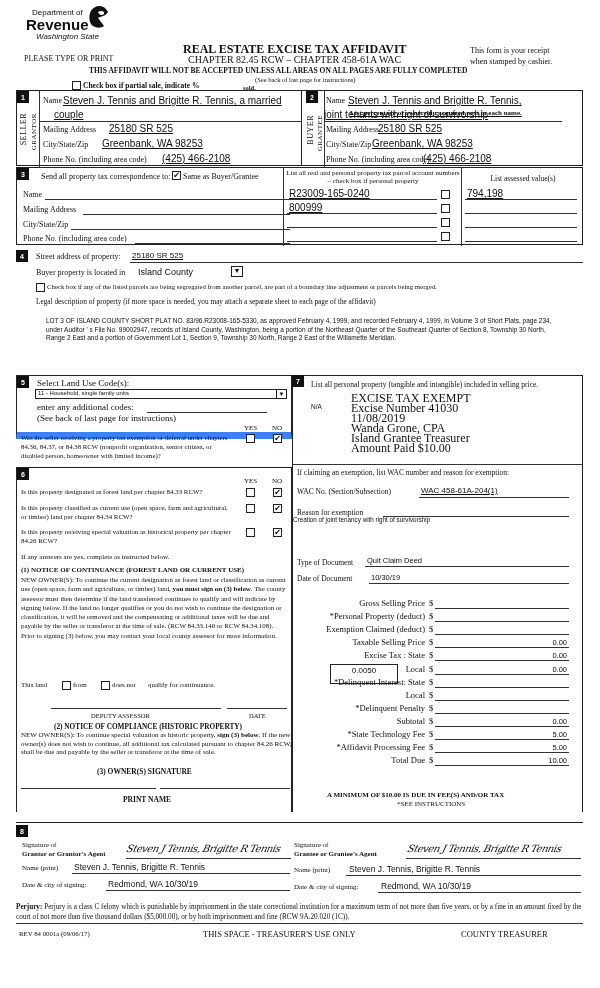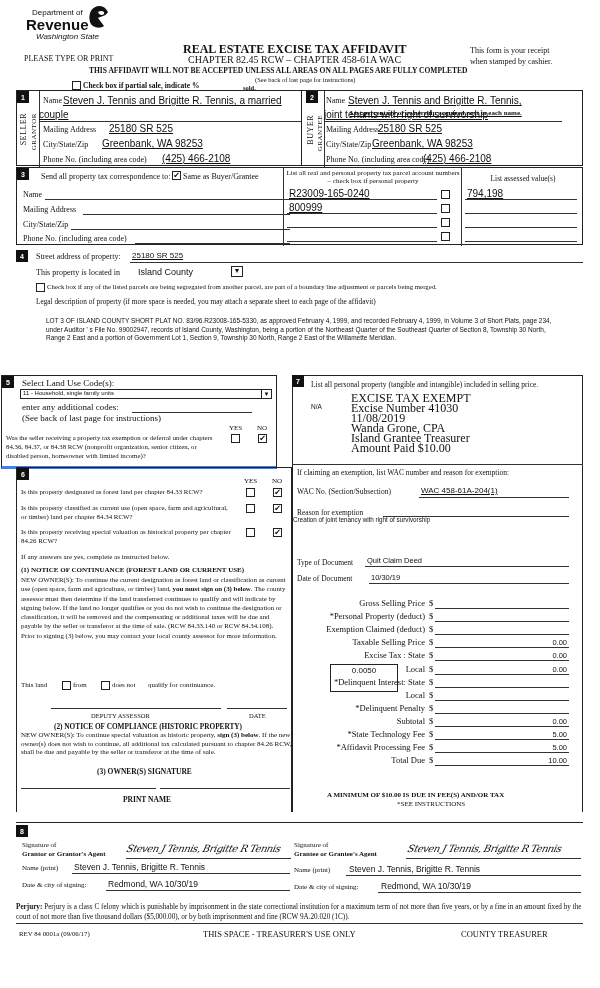--- a/index.html
+++ b/index.html
@@ -42,21 +42,21 @@
 <div class="abs b" style="left:243px;top:84px;font-size:6.5px;">sold.</div>
 <div class="abs b" style="left:350px;top:84px;font-size:7px;text-decoration:underline;margin-top:25px;">List percentage of ownership acquired next to each name.</div>
 
 <div class="box" style="left:16px;top:90px;width:285px;height:76px;border-right:none;">
   <div class="num abs" style="left:0;top:0;">1</div>
   <div class="vlbl" style="left:2px;top:22px;">SELLER</div>
   <div class="vlbl" style="left:13px;top:22px;font-size:7px;">GRANTOR</div>
   <div class="abs" style="left:22px;top:0;width:1px;height:76px;background:#333"></div>
   <div class="abs t8" style="left:26px;top:5px;">Name</div>
   <div class="abs fill" style="left:46px;top:4px;">Steven J. Tennis and Brigitte R. Tennis, a married</div>
-  <div class="abs fill" style="left:22px;top:18px;">couple</div>
+  <div class="abs fill" style="left:22px;top:18px;padding-left:15px;">couple</div>
   <div class="line" style="left:22px;right:0;top:30px;"></div>
   <div class="abs t8" style="left:26px;top:34px;">Mailing Address</div>
   <div class="abs fill" style="left:92px;top:32px;">25180 SR 525</div>
   <div class="abs t8" style="left:26px;top:49px;">City/State/Zip</div>
   <div class="abs fill" style="left:85px;top:47px;">Greenbank, WA 98253</div>
   <div class="abs t8" style="left:26px;top:64px;">Phone No. (including area code)</div>
   <div class="abs fill" style="left:145px;top:62px;">(425) 466-2108</div>
 </div>
 
 <div class="box" style="left:301px;top:90px;width:282px;height:76px;">
@@ -115,32 +115,32 @@
        <div class="abs fill" style="left:450px;top:62px;"></div>
        <div class="line" style="left:448px;width:112px;top:73px;"></div>
     </div>
 </div>
 
 <div class="abs" style="left:16px;top:250px;width:567px;height:95px;">
   <div class="num abs" style="left:0;top:0;">4</div>
   <div class="abs t8" style="left:20px;top:2px;">Street address of property:</div>
   <div class="abs fill" style="left:116px;top:1px;font-size:8px;">25180 SR 525</div>
   <div class="line" style="left:114px;right:0;top:12px;"></div>
-  <div class="abs t8" style="left:20px;top:18px;">This property is located in</div>
+  <div class="abs t8" style="left:20px;top:18px;">Buyer property is located in</div>
   <div class="abs sans t9" style="left:122px;top:17px;">Island County</div>
   <div class="abs" style="left:215px;top:16px;width:12px;height:11px;border:1px solid #222;font-size:7px;text-align:center;line-height:9px;">
     <span>▼</span>
   </div>
   <span class="cb" style="left:20px;top:33px;"></span>
   <div class="abs" style="left:31px;top:33px;font-size:6.8px;">Check box if any of the listed parcels are being segregated from another parcel, are part of a boundary line adjustment or parcels being merged.</div>
   <div class="abs" style="left:20px;top:47px;font-size:7.3px;">Legal description of property (if more space is needed, you may attach a separate sheet to each page of the affidavit)</div>
   <div class="abs sans" style="left:30px;top:67px;width:520px;font-size:6.5px;line-height:8.6px;">LOT 3 OF ISLAND COUNTY SHORT PLAT NO. 83/96.R23008-165-5330, as approved February 4, 1999, and recorded February 4, 1999, in Volume 3 of Short Plats, page 234, under Auditor ' s File No. 99002947, records of Island County, Washington, being a portion of the Northeast Quarter of the Southeast Quarter of Section 8, Township 30 North, Range 2 East and a portion of Government Lot 1, Section 9, Township 30 North, Range 2 East of the Willamette Meridian.</div>
 </div>
 
-<div class="box" style="left:1px;top:375px;width:276px;height:94px;border-bottom:3px solid #3b82f6;">
+<div class="box" style="left:16px;top:375px;width:276px;height:64px;border-bottom:7px solid #3b82f6;">
   <div class="num abs" style="left:0;top:0;">5</div>
   <div class="abs t9" style="left:20px;top:2px;">Select Land Use Code(s):</div>
   <div class="abs" style="left:18px;top:13px;width:252px;height:10px;border:1px solid #222;">
     <span class="sans" style="position:absolute;left:2px;top:0px;font-size:6px;">11 - Household, single family units</span>
     <span style="position:absolute;right:0;top:-1px;width:10px;height:10px;border-left:1px solid #222;font-size:6px;text-align:center;line-height:10px;">▼</span>
   </div>
   <div class="abs t9" style="left:20px;top:26px;">enter any additional codes:</div>
   <div class="line" style="left:130px;width:120px;top:36px;"></div>
   <div class="abs t9" style="left:20px;top:37px;">(See back of last page for instructions)</div>
   <div class="abs t7" style="left:227px;top:48px;">YES</div>
@@ -211,21 +211,21 @@
   <div class="line" style="left:126px;width:150px;top:121px;"></div>
   <div class="abs" style="left:4px;top:132px;font-size:7.5px;">Reason for exemption</div>
   <div class="line" style="left:90px;width:186px;top:140px;"></div>
   <div class="abs sans" style="left:0px;top:140px;font-size:6.3px;">Creation of joint tenancy with right of survivorship</div>
   <div class="abs" style="left:4px;top:182px;font-size:7.5px;">Type of Document</div>
   <div class="abs sans" style="left:74px;top:180px;font-size:7.5px;">Quit Claim Deed</div>
   <div class="line" style="left:72px;width:204px;top:190px;"></div>
   <div class="abs" style="left:4px;top:198px;font-size:7.5px;">Date of Document</div>
   <div class="abs sans" style="left:78px;top:197px;font-size:7.5px;">10/30/19</div>
   <div class="line" style="left:76px;width:200px;top:207px;"></div>
-  <div class="abs sans" style="left:37px;top:288px;width:68px;height:28px;border:1px solid #222;font-size:8px;text-align:center;line-height:12px;">0.0050</div>
+  <div class="abs sans" style="left:37px;top:288px;width:68px;height:20px;border:1px solid #222;font-size:8px;text-align:center;line-height:12px;">0.0050</div>
   <div id="money-rows">
       <div class="rowlbl" style="right:157px;top:222px;">Gross Selling Price</div>
        <div class="abs" style="left:136px;top:222px;font-size:8.5px;">$</div>
        <div class="line" style="left:142px;width:134px;top:232px;"></div>
        <div class="money" style="left:142px;width:132px;top:223px;"></div>
       <div class="rowlbl" style="right:157px;top:235px;">*Personal Property (deduct)</div>
        <div class="abs" style="left:136px;top:235px;font-size:8.5px;">$</div>
        <div class="line" style="left:142px;width:134px;top:245px;"></div>
        <div class="money" style="left:142px;width:132px;top:236px;"></div>
       <div class="rowlbl" style="right:157px;top:248px;">Exemption Claimed (deduct)</div>

